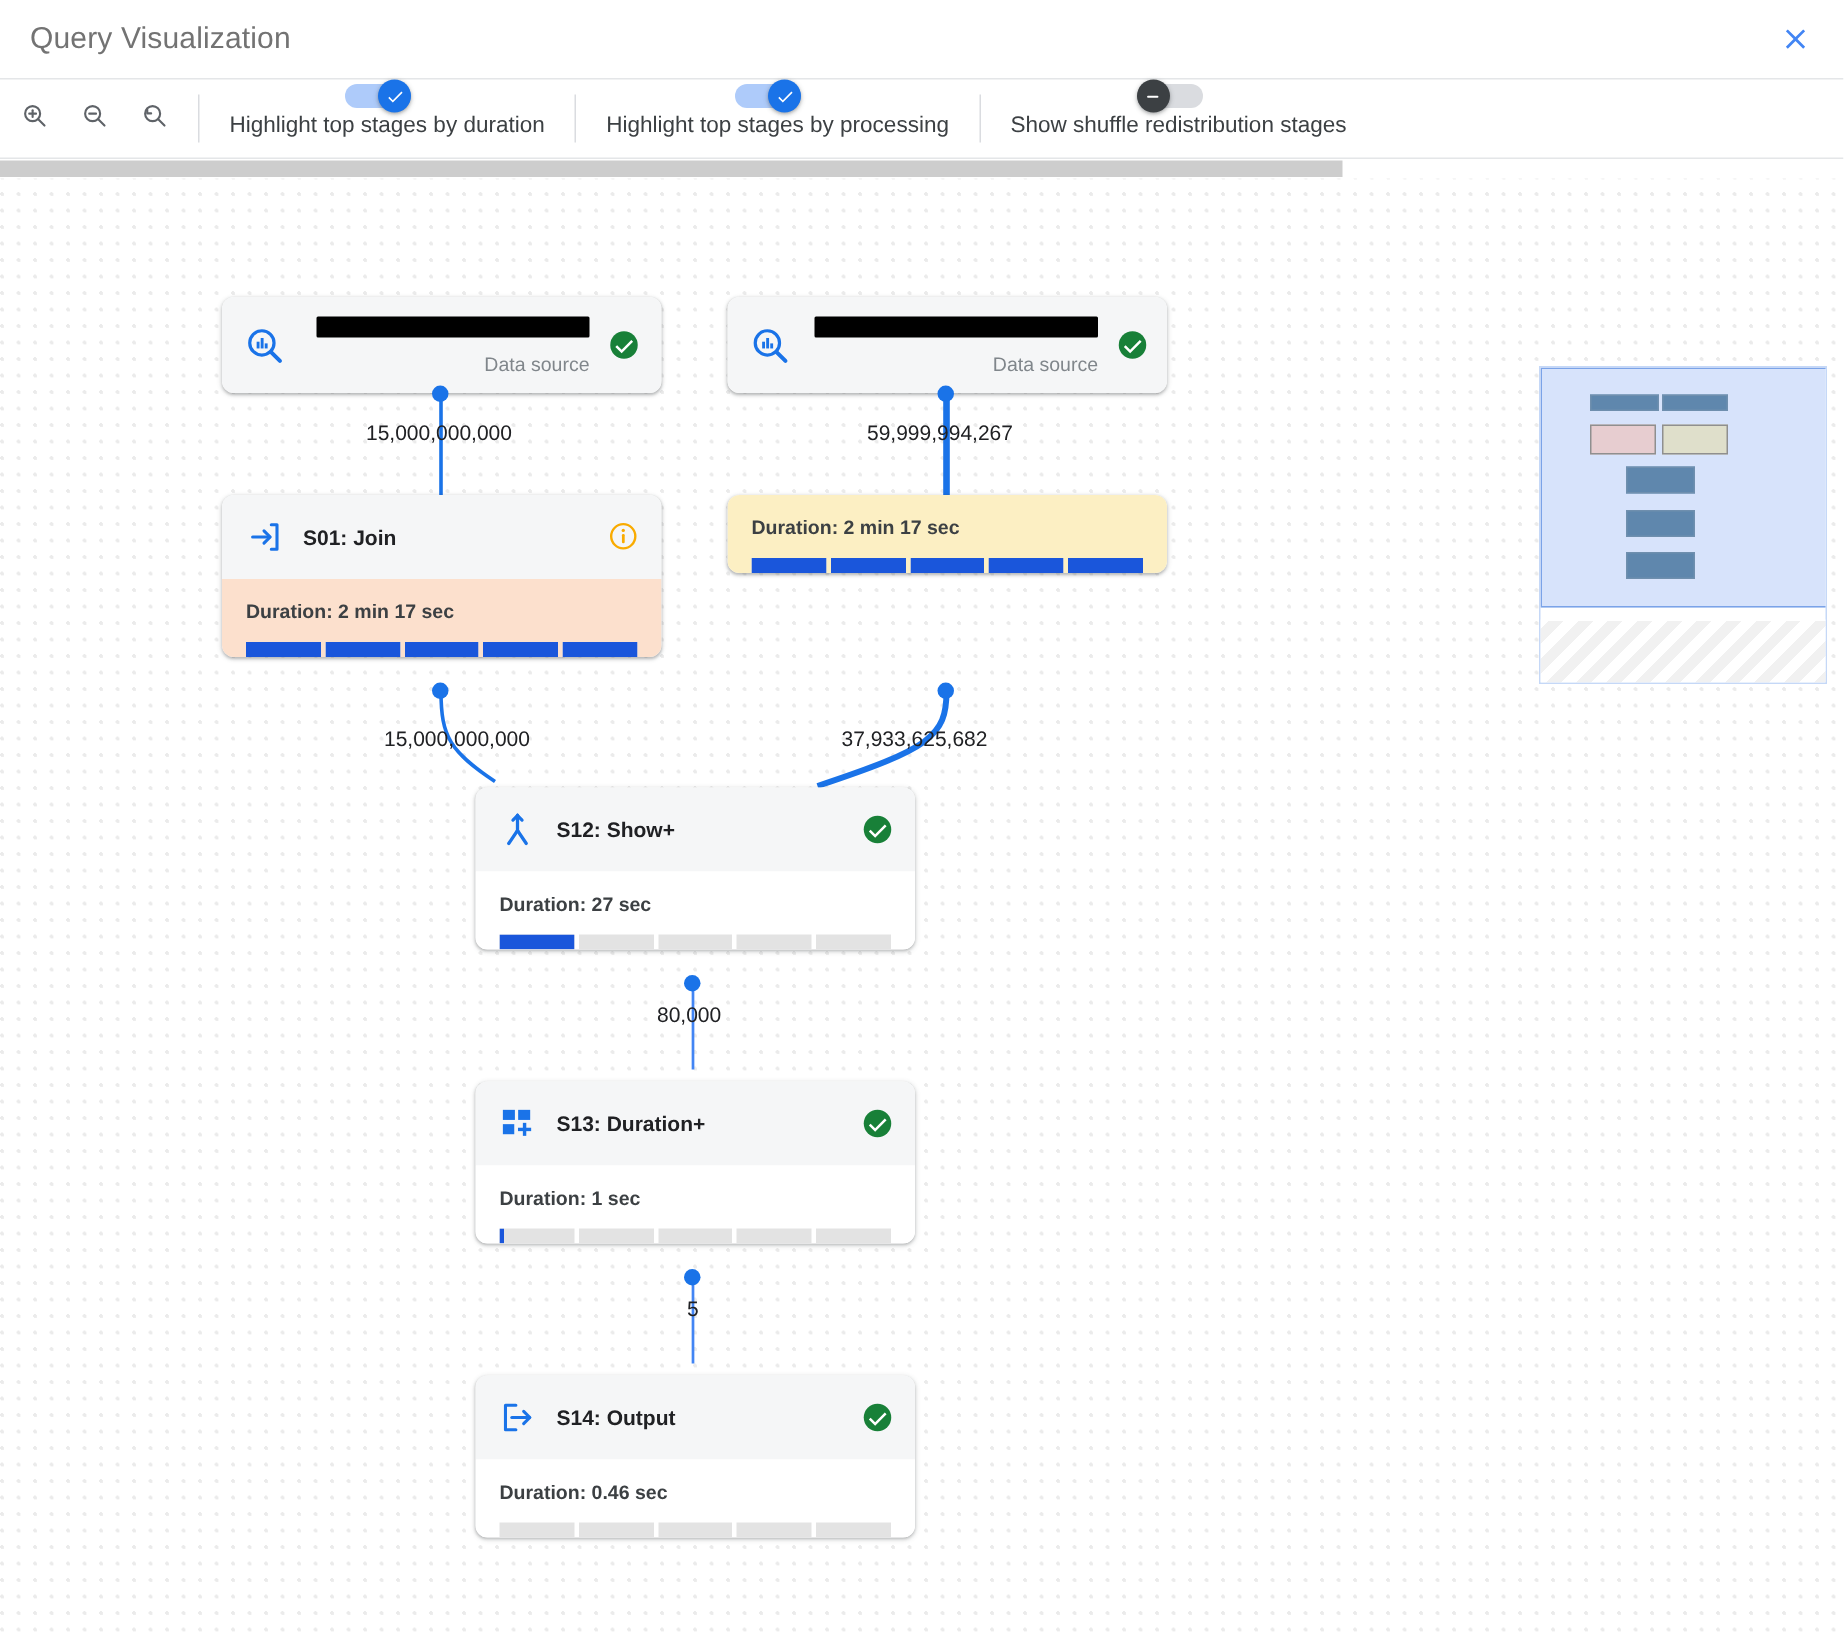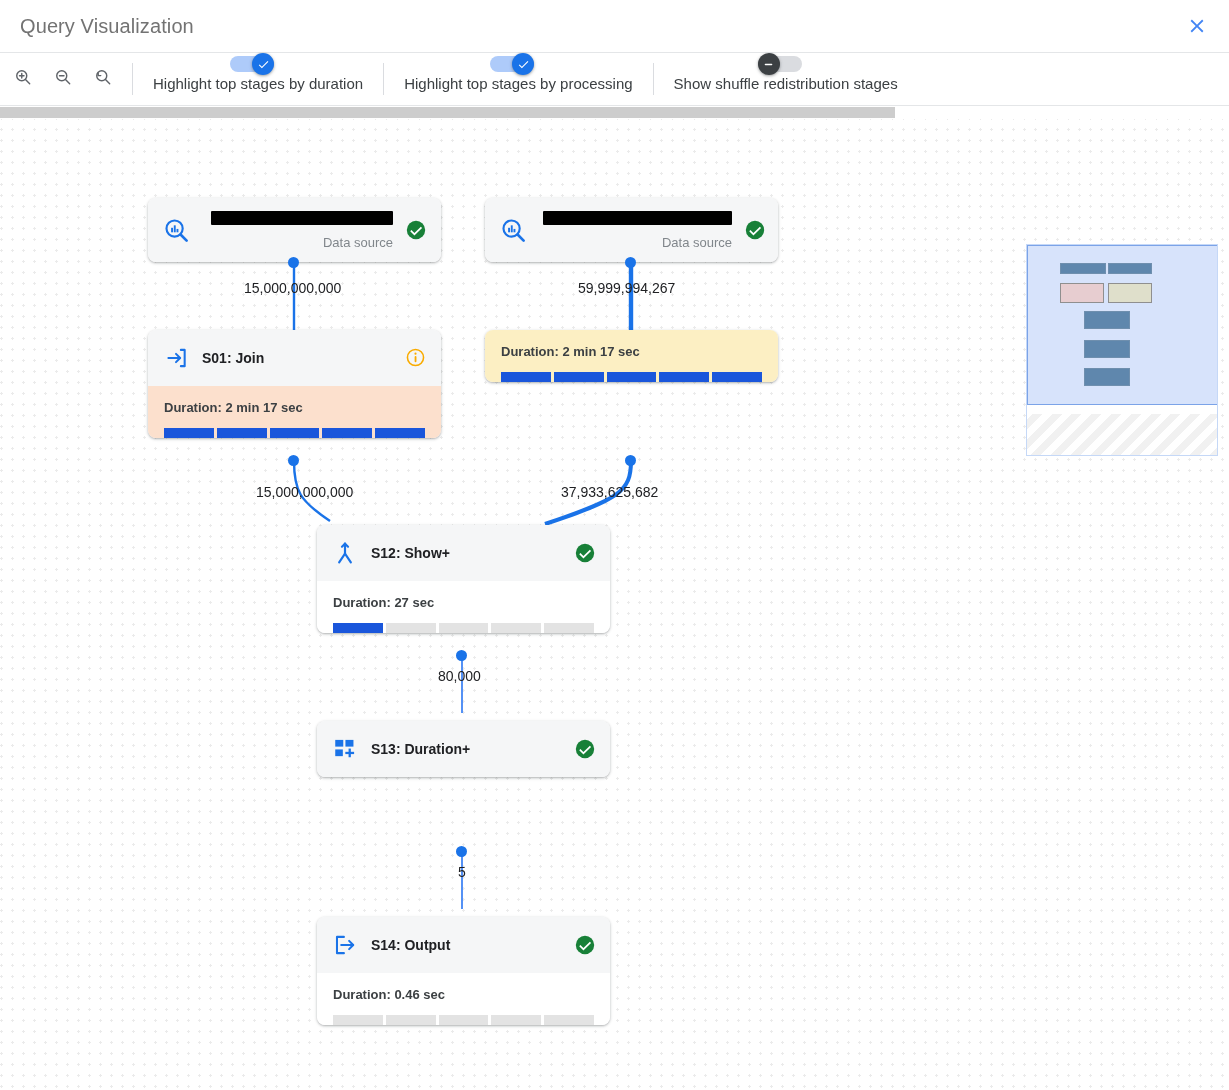--- a/index.html
+++ b/index.html
@@ -542,20 +542,40 @@
         </svg>
       </span>
       <div class="node-title">S13: Duration+</div>
       <span class="node-status">
         <svg width="22" height="22" viewBox="0 0 24 24">
           <circle cx="12" cy="12" r="10" fill="#188038"></circle>
           <path d="M10.3 15.4 7 12.1l-1.3 1.3 4.6 4.6 8.3-8.3-1.3-1.3z" fill="#ffffff"></path>
         </svg>
       </span>
     </div>
+    <div class="node-body">
+      <div class="duration-text">Duration: 1 sec</div>
+      <div class="progress">
+        <div class="seg">
+            <div class="fill" style="width:6%"></div>
+          </div>
+        <div class="seg">
+            <div class="fill" style="width:0%"></div>
+          </div>
+        <div class="seg">
+            <div class="fill" style="width:0%"></div>
+          </div>
+        <div class="seg">
+            <div class="fill" style="width:0%"></div>
+          </div>
+        <div class="seg">
+            <div class="fill" style="width:0%"></div>
+          </div>
+      </div>
+    </div>
   </div>
 
   <div class="node" style="left:317px; top:811px; width:293px;">
     <div class="node-head">
       <span class="node-icon">
         <svg width="26" height="26" viewBox="0 0 24 24" fill="none" stroke="#1a73e8" stroke-width="1.9">
           <path d="M11 4.5 H4.6 V19.5 H11" stroke-linecap="round" stroke-linejoin="round"></path>
           <line x1="8.5" y1="12" x2="19.4" y2="12" stroke-linecap="round"></line>
           <path d="M15.8 8.2 L19.6 12 L15.8 15.8" stroke-linecap="round" stroke-linejoin="round"></path>
         </svg>

